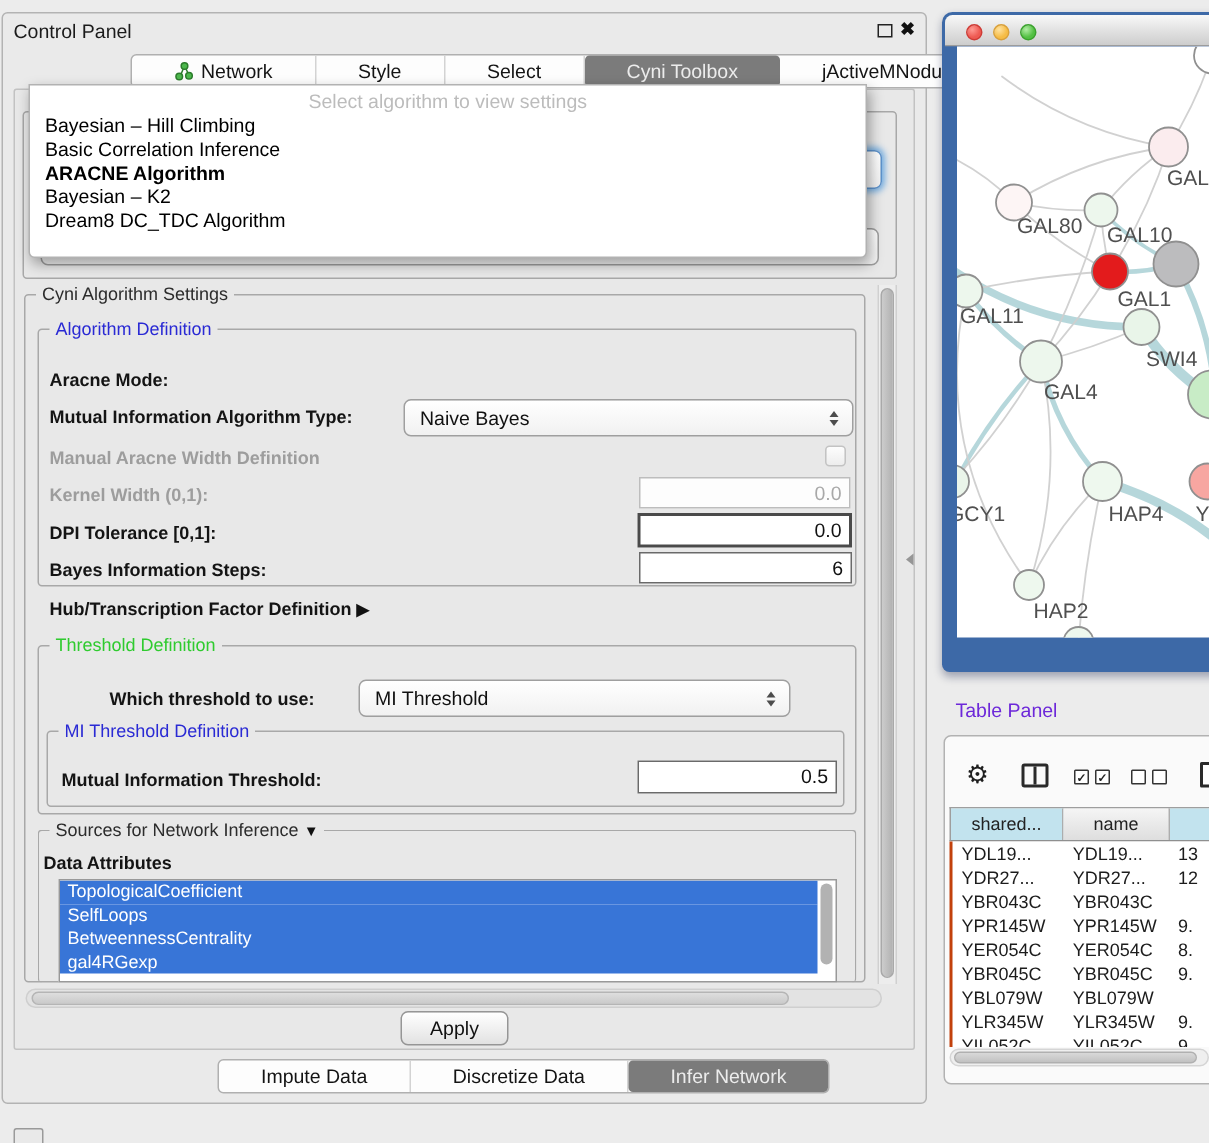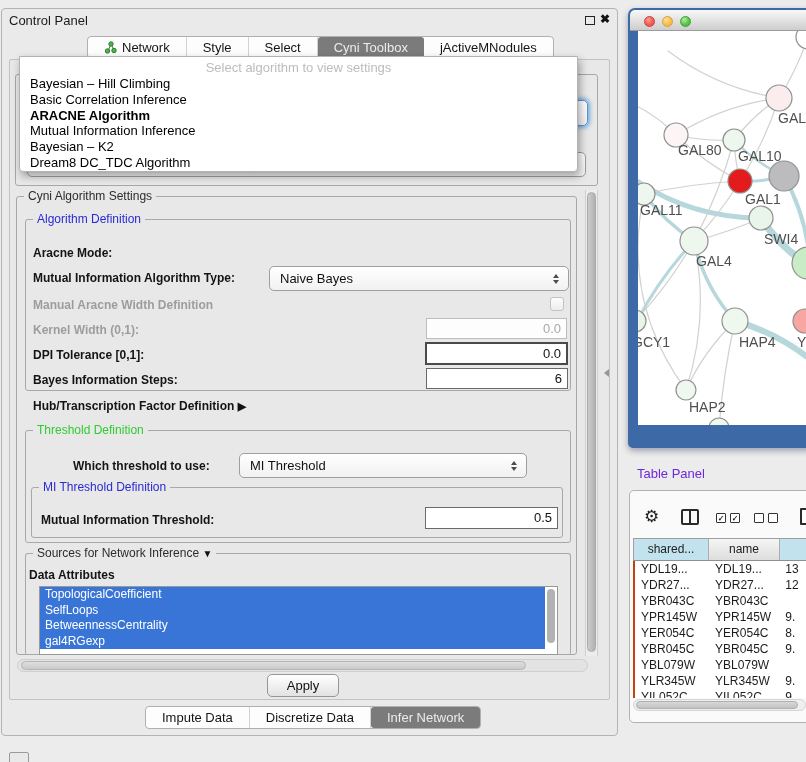--- a/index.html
+++ b/index.html
@@ -7,21 +7,21 @@
   #root { position:relative; width:806px; height:762px; background:#ececec; overflow:hidden; font-family:"Liberation Sans",sans-serif; }
   .abs { position:absolute; }
 
   
   .cpwin { left:1px; top:8px; width:617px; height:728px; background:#eaeaea; border:1px solid #b3b3b3; border-radius:4px; }
   .cp-title { left:9px; top:13px; font-size:13px; color:#1b1b1b; }
   .float-icon { left:585px; top:16px; width:10px; height:9px; border:1.5px solid #222; }
   .close-icon { left:600px; top:12px; font-size:12px; font-weight:bold; color:#111; }
 
   .tabbar { left:87px; top:36px; height:23px; background:#fdfdfd; border:1px solid #b0b0b0; border-radius:4px; display:flex; align-items:stretch; }
-  .tab { display:flex; align-items:center; padding:0 16px; font-size:13px; color:#141414; border-right:1px solid #d3d3d3; cursor:default;text-align:right; }
+  .tab { display:flex; align-items:center; padding:0 28px; font-size:13px; color:#141414; border-right:1px solid #d3d3d3; cursor:default;text-align:right; }
   .tab:last-child { border-right:none; }
   .tab.sel { background:#7b7b7b; color:#ececec; border-radius:3px; border-right:none; }
   .tab .ticon { margin-right:5px; display:inline-flex; }
 
   .content-frame { left:9px; top:59px; width:601px; height:641px; background:#e8e8e8; border:1px solid #c2c2c2; border-radius:2px; }
 
   
   .grp { position:absolute; border:1px solid #a8a8a8; border-radius:3px; }
   .glegend { position:absolute; top:-8px; left:7px; background:#e8e8e8; padding:0 4px; font-size:12px; white-space:nowrap; }
   .glegend.blue { color:#2a2ad4; }
@@ -223,21 +223,20 @@
         <span>Infer Network</span>
       </div>
   </div>
 
   <div class="abs algo-popup">
     <div class="popup-hint">Select algorithm to view settings</div>
     <div id="popup-items">
         <div class="popup-item">Bayesian – Hill Climbing</div>
         <div class="popup-item">Basic Correlation Inference</div>
         <div class="popup-item bold">ARACNE Algorithm</div>
-        <div class="popup-item">Mutual Information Inference</div>
         <div class="popup-item">Bayesian – K2</div>
         <div class="popup-item">Dream8 DC_TDC Algorithm</div>
       </div>
   </div>
 
   <div class="abs netwin">
     <div class="net-titlebar">
       <span class="tl red"></span>
       <span class="tl yellow"></span>
       <span class="tl green"></span>

